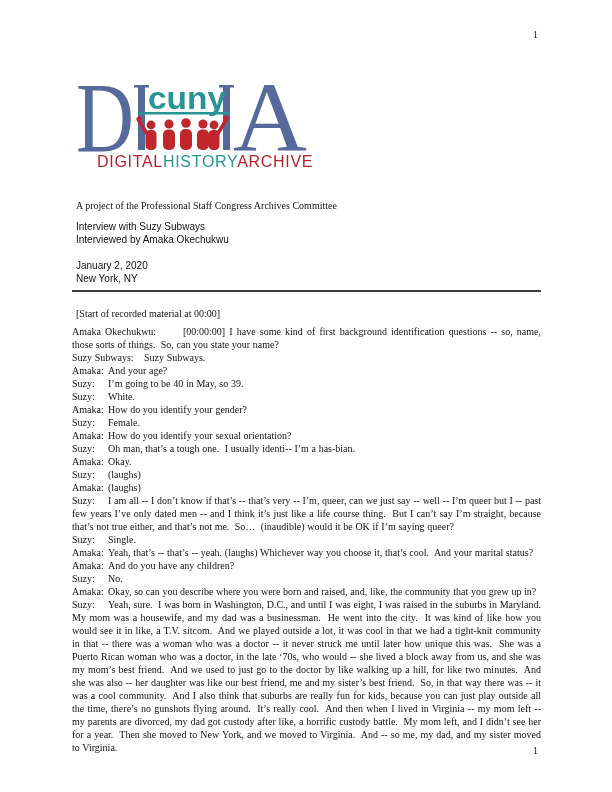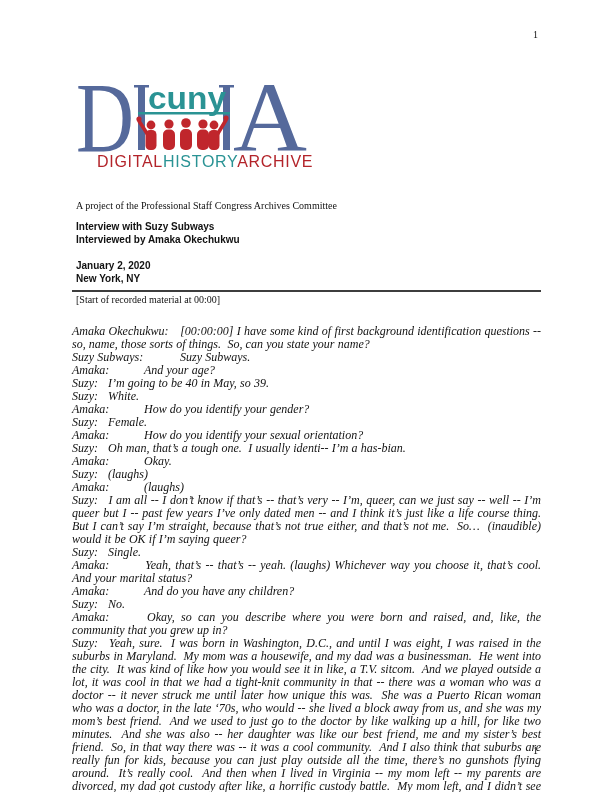--- a/index.html
+++ b/index.html
@@ -22,36 +22,35 @@
   .logo-sans{font-family:"Liberation Sans","DejaVu Sans",sans-serif;}
   .wordmark{
     position:absolute;left:76px;top:153px;width:233px;
     font-family:"Liberation Sans","DejaVu Sans",sans-serif;
     font-size:16px;line-height:17px;letter-spacing:0.7px;white-space:nowrap;margin-left:21px;
   }
 
   
   .hline{position:absolute;left:72px;margin:4px;font-size:10px;line-height:13px;}
   #project-line{top:195px;}
-  .bold-sans{font-family:"Liberation Sans","DejaVu Sans",sans-serif;font-weight:bold;}
+  .bold-sans{font-family:"Liberation Sans","DejaVu Sans",sans-serif;font-weight:normal;}
   #interview-title{top:216px;}
   #interviewer-line{top:229px;text-align:center;}
   #interview-date{top:255px;}
   #interview-location{top:268px;}
   .rule{position:absolute;left:72px;top:290px;width:469px;height:2px;background:#3d3d3d;}
-  #recording-note{top:289px;text-align:center;}
+  #recording-note{top:303px;text-align:center;}
 
   
   .transcript{position:absolute;left:72px;top:325px;width:469px;}
   .utt{
-    margin:0;font-size:12px;line-height:13px;
+    margin:0;font-size:10px;line-height:13px;
     white-space:pre-wrap;text-align:justify;
     -moz-tab-size:36px;tab-size:36px;
     word-spacing:0.2px;
-    font-style:italic;
   }
 </style>
 </head>
 <body>
 
 <div class="page">
 
   <div class="page-number" id="pn-top">1</div>
 
   <svg class="logo-svg" width="233" height="72" viewBox="0 0 233 72">

